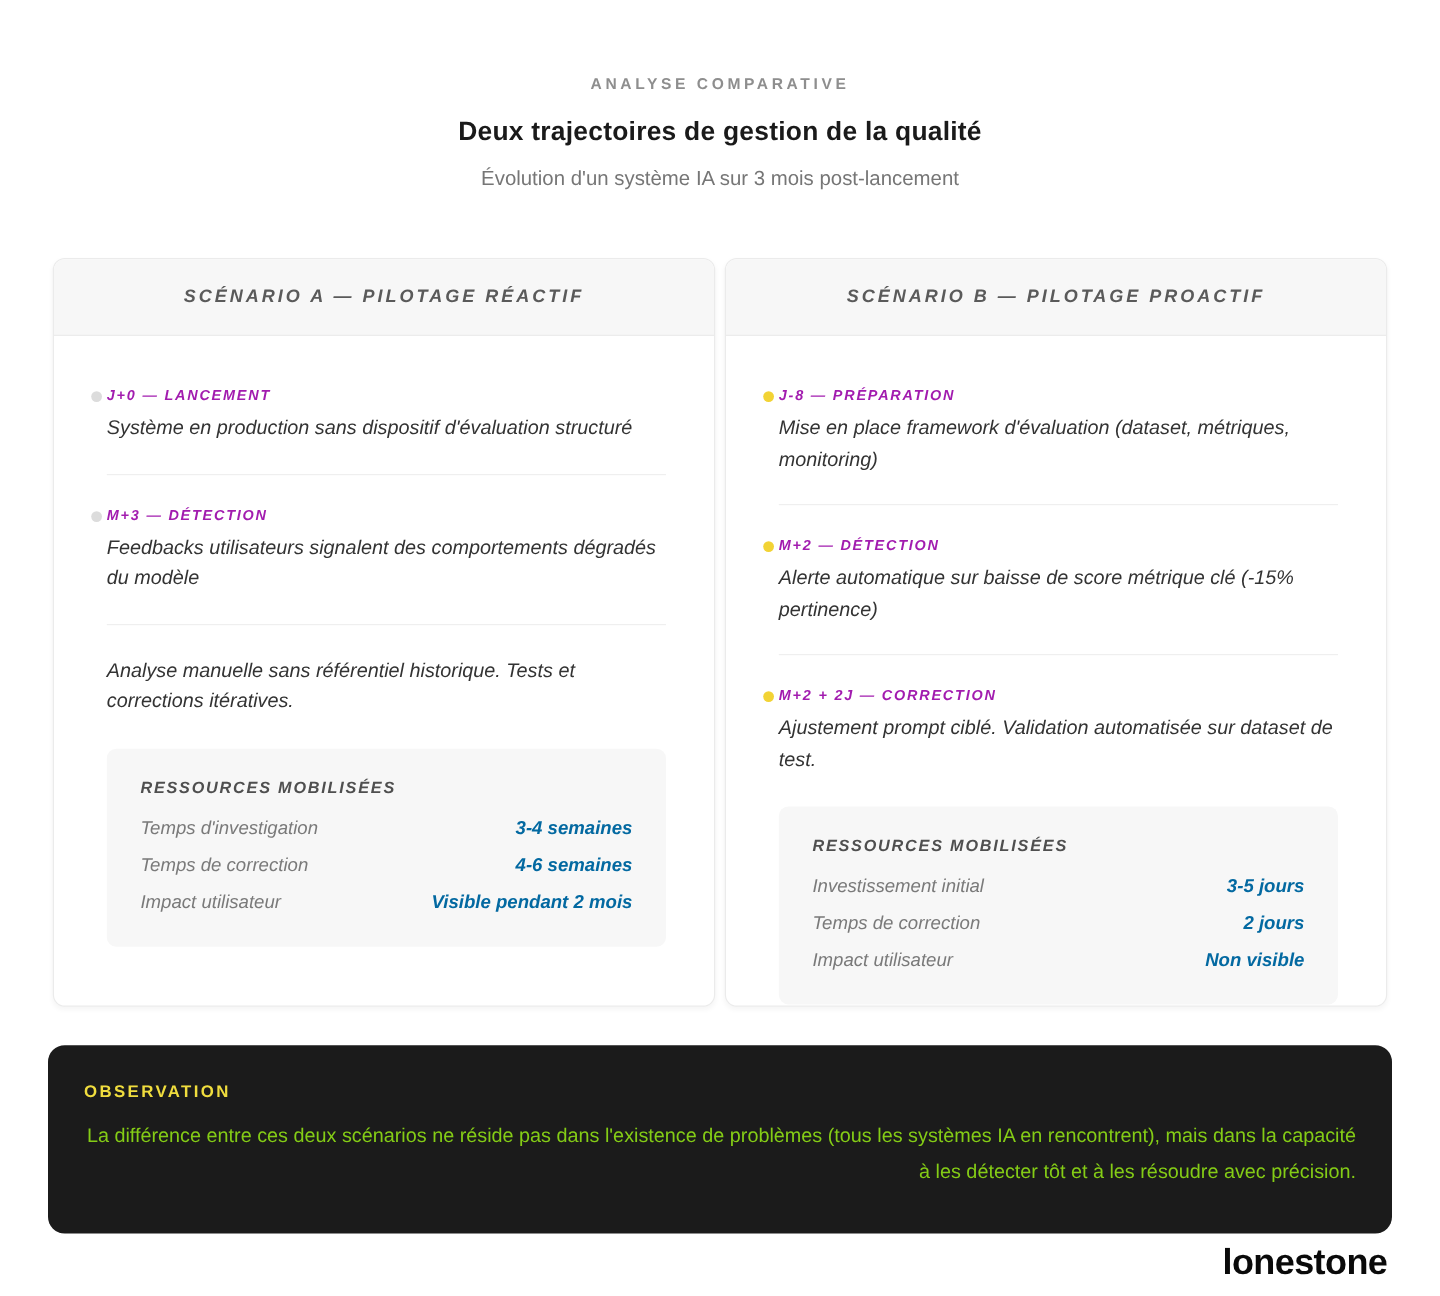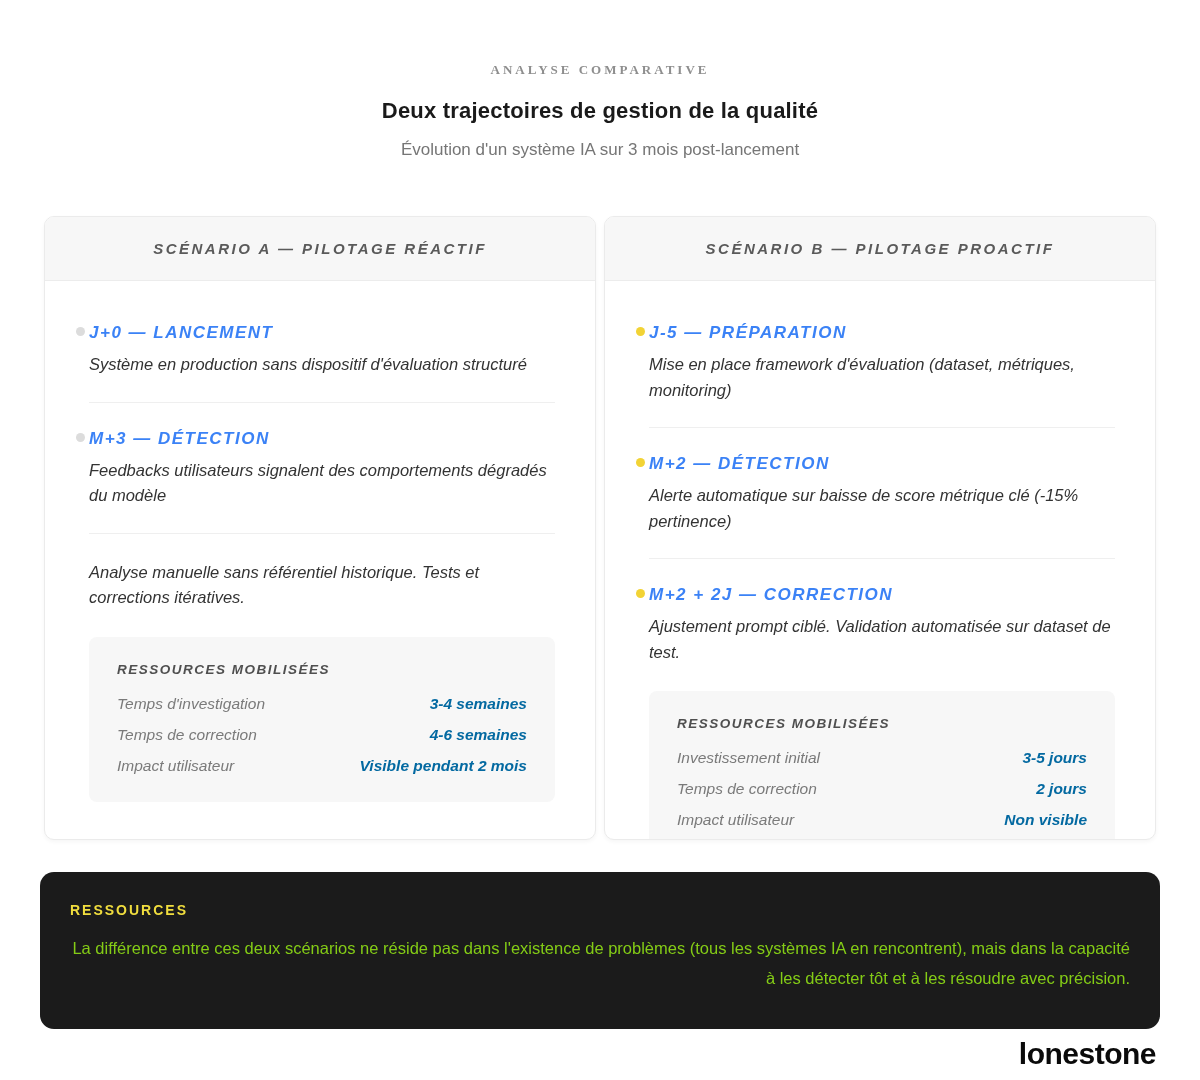--- a/index.html
+++ b/index.html
@@ -3,21 +3,21 @@
 <meta charset="utf-8">
 <style>
   * { margin: 0; padding: 0; box-sizing: border-box; }
   html, body { width: 1200px; height: 1080px; background: #ffffff; overflow: hidden; }
   body { font-family: "Liberation Sans", "DejaVu Sans", sans-serif; color: #333; }
 
   
   .page-header { text-align: center; padding-top: 62px; }
   .eyebrow {
     font-size: 13px; font-weight: 700; letter-spacing: 3px;
-    color: #8e8e8e; text-transform: uppercase; font-family: Liberation Serif, serif;
+    color: #8e8e8e; text-transform: uppercase;
   }
   .main-title {
     margin-top: 20px; font-size: 22px; font-weight: 800; color: #1a1a1a;
     letter-spacing: 0.2px;
   }
   .subtitle { margin-top: 16px; font-size: 17px; color: #767676; }
 
   
   .cards {
     display: grid; grid-template-columns: 1fr 1fr; gap: 8px;
@@ -32,22 +32,22 @@
     height: 64px; background: #f7f7f7; border-bottom: 1px solid #ececec;
     display: flex; align-items: center; justify-content: center;
   }
   .card-title {
     font-size: 15px; font-weight: 700; letter-spacing: 2.5px; color: #5a5a5a;
   }
   .card-body { padding: 42px 40px 30px 44px; }
 
   .step { position: relative; }
   .step-label {
-    position: relative; font-size: 17px; font-weight: 700;
-    letter-spacing: 1.5px; color: #3b82f6;
+    position: relative; font-size: 12px; font-weight: 700;
+    letter-spacing: 1.5px; color: #a21caf;
   }
   .dot {
     position: absolute; left: -13px; top: 4px;
     width: 9px; height: 9px; border-radius: 50%;
     display: inline-block;
   }
   .card-a .dot { background: #dcdcdc; }
   .card-b .dot { background: #f2d335; }
   .step-text {
     margin-top: 9px; font-size: 16.5px; line-height: 1.55; color: #333333;
@@ -154,21 +154,21 @@
 
   <section class="card card-b">
     <div class="card-header">
       <div class="card-title">SCÉNARIO B — PILOTAGE PROACTIF</div>
     </div>
     <div class="card-body">
 
       <div class="step">
         <div class="step-label">
           <span class="dot"></span>
-          <span>J-5 — PRÉPARATION</span>
+          <span>J-8 — PRÉPARATION</span>
         </div>
         <p class="step-text">Mise en place framework d'évaluation (dataset, métriques, monitoring)</p>
       </div>
       <hr class="step-divider">
 
       <div class="step">
         <div class="step-label">
           <span class="dot"></span>
           <span>M+2 — DÉTECTION</span>
         </div>
@@ -199,19 +199,19 @@
           <span class="resource-value">Non visible</span>
         </div>
       </div>
 
     </div>
   </section>
 
 </main>
 
 <section class="observation">
-  <div class="observation-label">RESSOURCES</div>
+  <div class="observation-label">OBSERVATION</div>
   <p class="observation-text">La différence entre ces deux scénarios ne réside pas dans l'existence de problèmes (tous les systèmes IA en rencontrent), mais dans la capacité à les détecter tôt et à les résoudre avec précision.</p>
 </section>
 
 <footer class="footer">
   <span class="logo-text">lonestone</span>
 </footer>
 
 </body></html>

